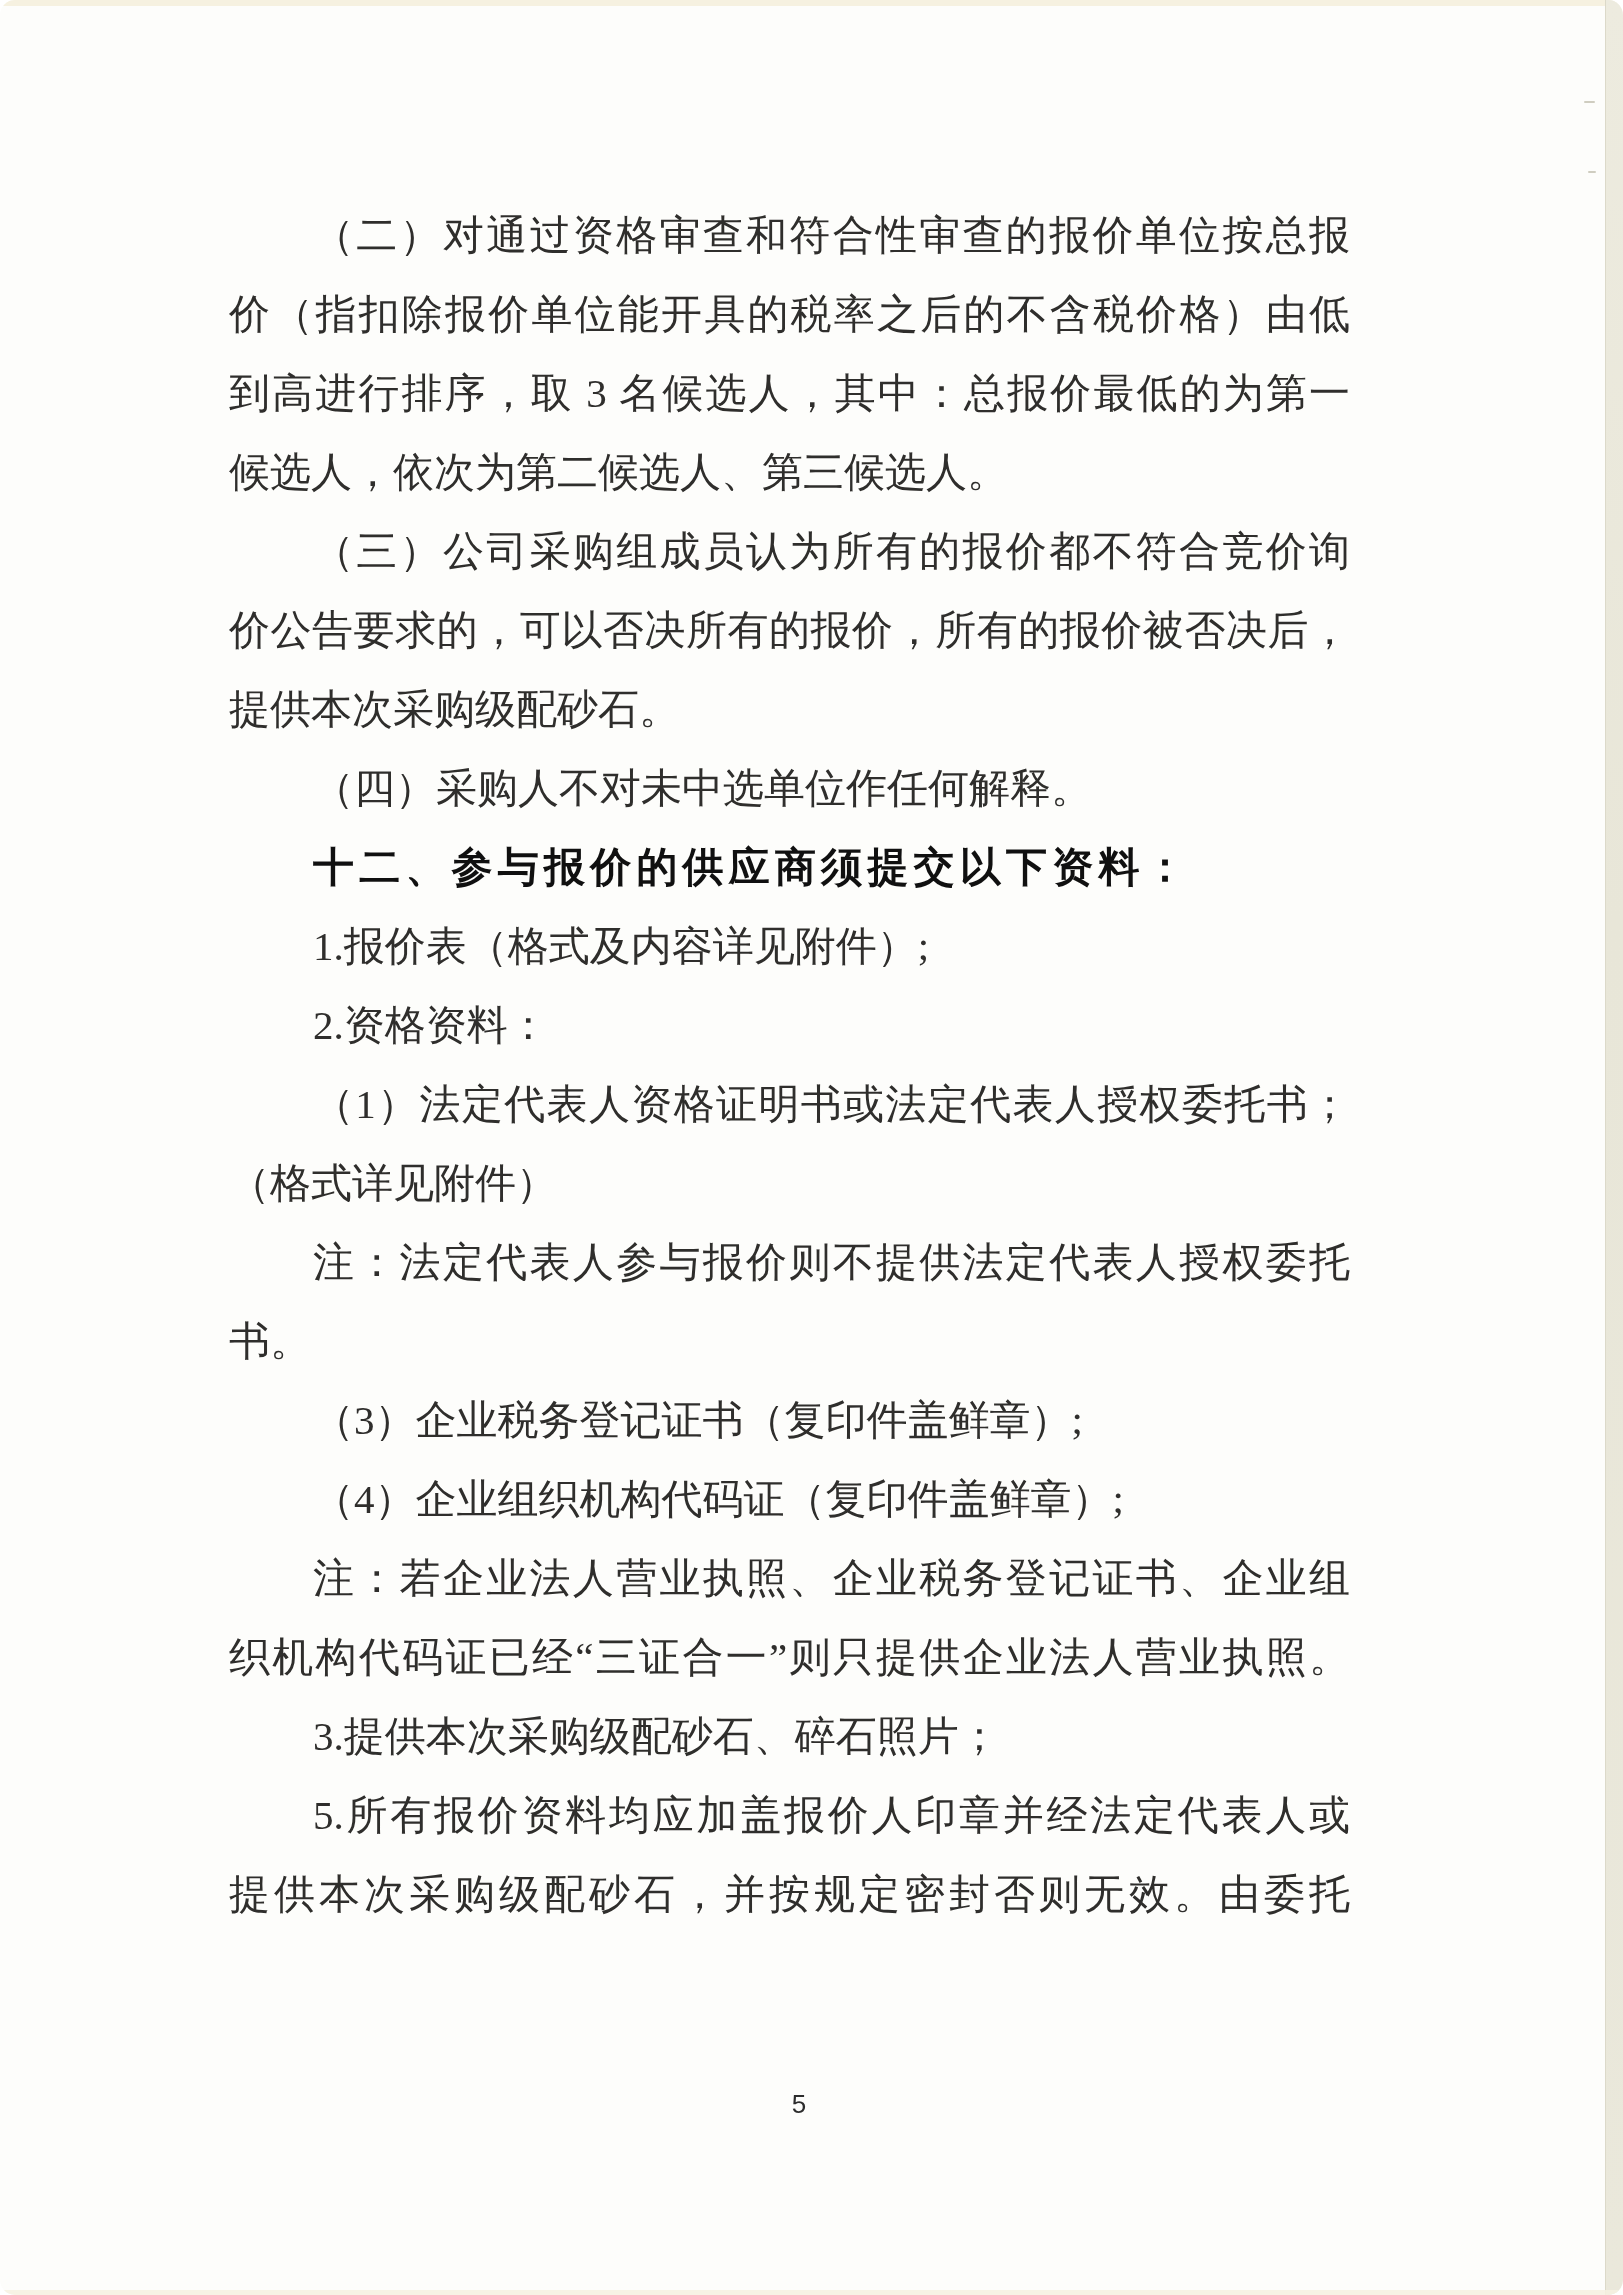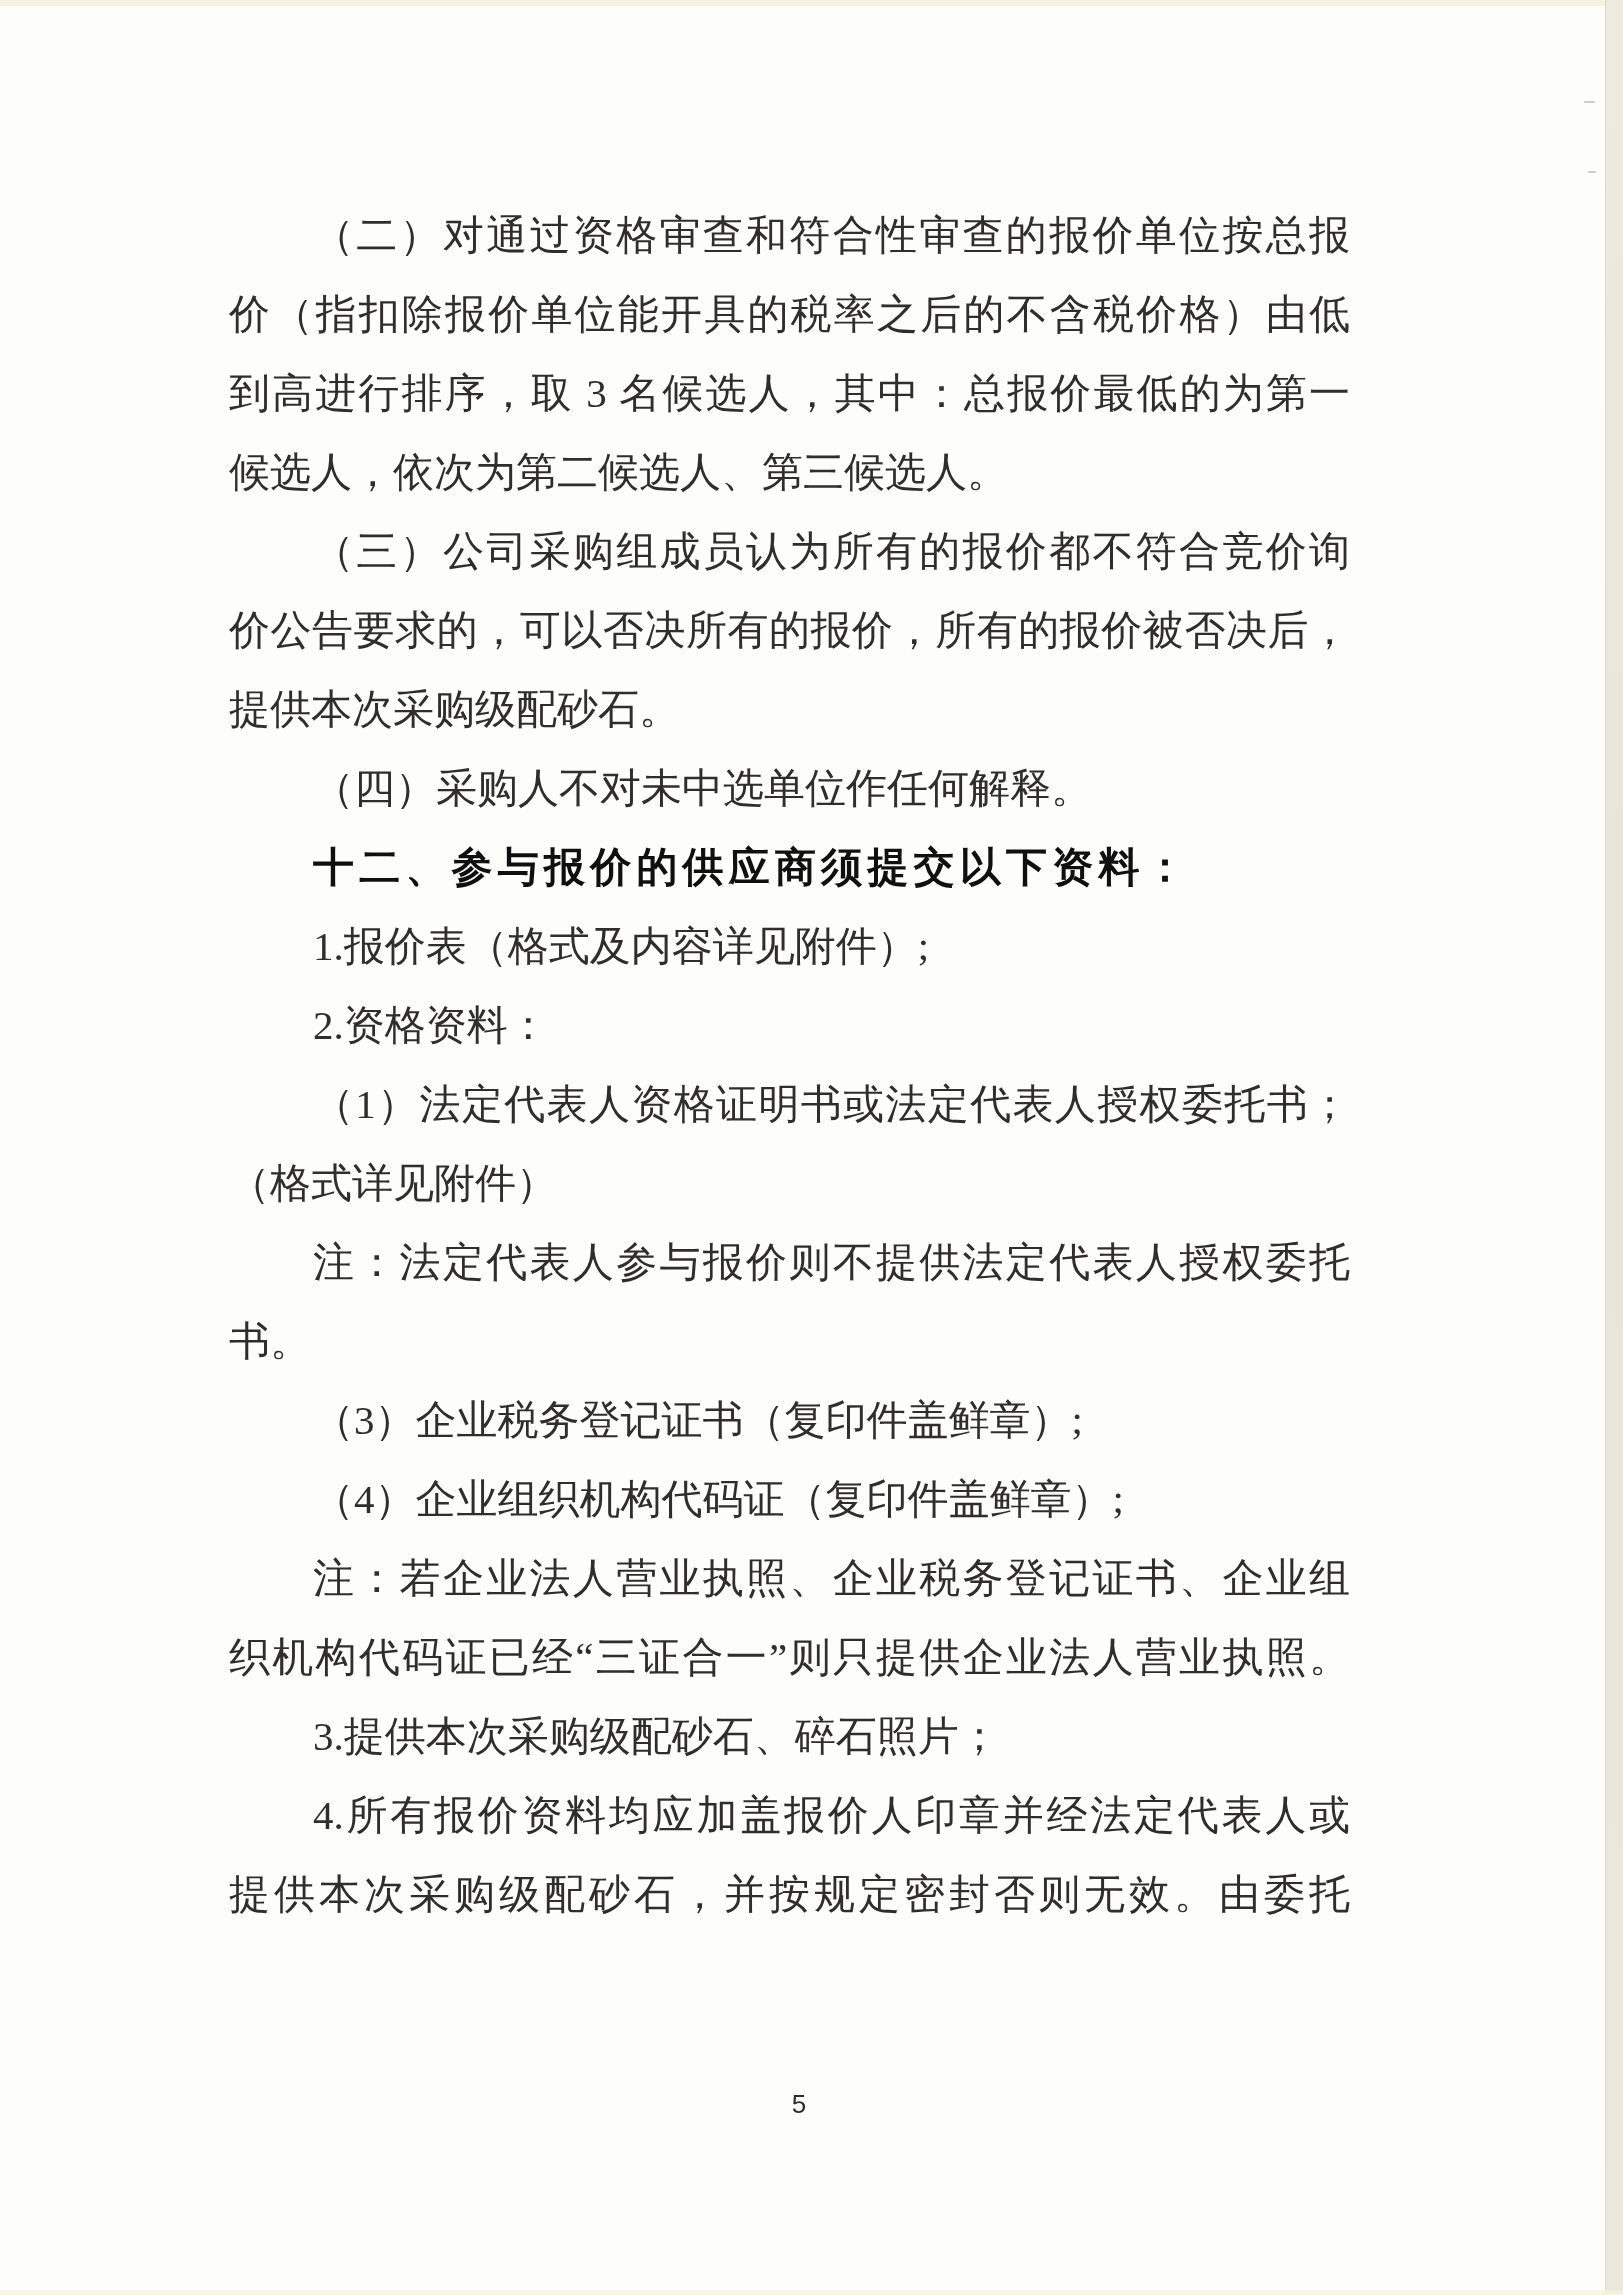--- a/index.html
+++ b/index.html
@@ -6,20 +6,21 @@
   body{
     width:1623px;height:2295px;
     background:#ffffff;
     font-family:"Liberation Serif","DejaVu Serif",serif;
   }
   .sheet{
     position:relative;
     width:1623px;height:2295px;
     background:#fdfdfb;
     overflow:hidden;
+    border-radius:15px;
   }
   
   .edge-top{position:absolute;top:0;left:0;width:100%;height:5.9px;background:#f6f1e0;}
   .edge-bottom{position:absolute;bottom:0;left:0;width:100%;height:5.2px;background:#f6f1e0;opacity:.85;}
   .edge-right{
     position:absolute;top:0;right:0;width:17px;height:100%;
     background:linear-gradient(180deg,#edebdf 0%,#e8e6d8 40%,#eae8db 100%);
     border-left:0.7px solid #dcd9c9;
   }
   .speck{position:absolute;background:#cfcdc0;border-radius:1.3px;}
@@ -85,19 +86,19 @@
       <div class="line indent">2.资格资料：</div>
       <div class="line indent full">（1）法定代表人资格证明书或法定代表人授权委托书；</div>
       <div class="line">（格式详见附件）</div>
       <div class="line indent full">注：法定代表人参与报价则不提供法定代表人授权委托</div>
       <div class="line">书。</div>
       <div class="line indent">（3）企业税务登记证书（复印件盖鲜章）;</div>
       <div class="line indent">（4）企业组织机构代码证（复印件盖鲜章）;</div>
       <div class="line indent full">注：若企业法人营业执照、企业税务登记证书、企业组</div>
       <div class="line full">织机构代码证已经“三证合一”则只提供企业法人营业执照。</div>
       <div class="line indent">3.提供本次采购级配砂石、碎石照片；</div>
-      <div class="line indent full">4.所有报价资料均应加盖报价人印章并经法定代表人或</div>
+      <div class="line indent full">5.所有报价资料均应加盖报价人印章并经法定代表人或</div>
       <div class="line full">提供本次采购级配砂石，并按规定密封否则无效。由委托</div>
     </div>
 
   <div class="pagenum">5</div>
 </div>
 
 
 </body></html>

